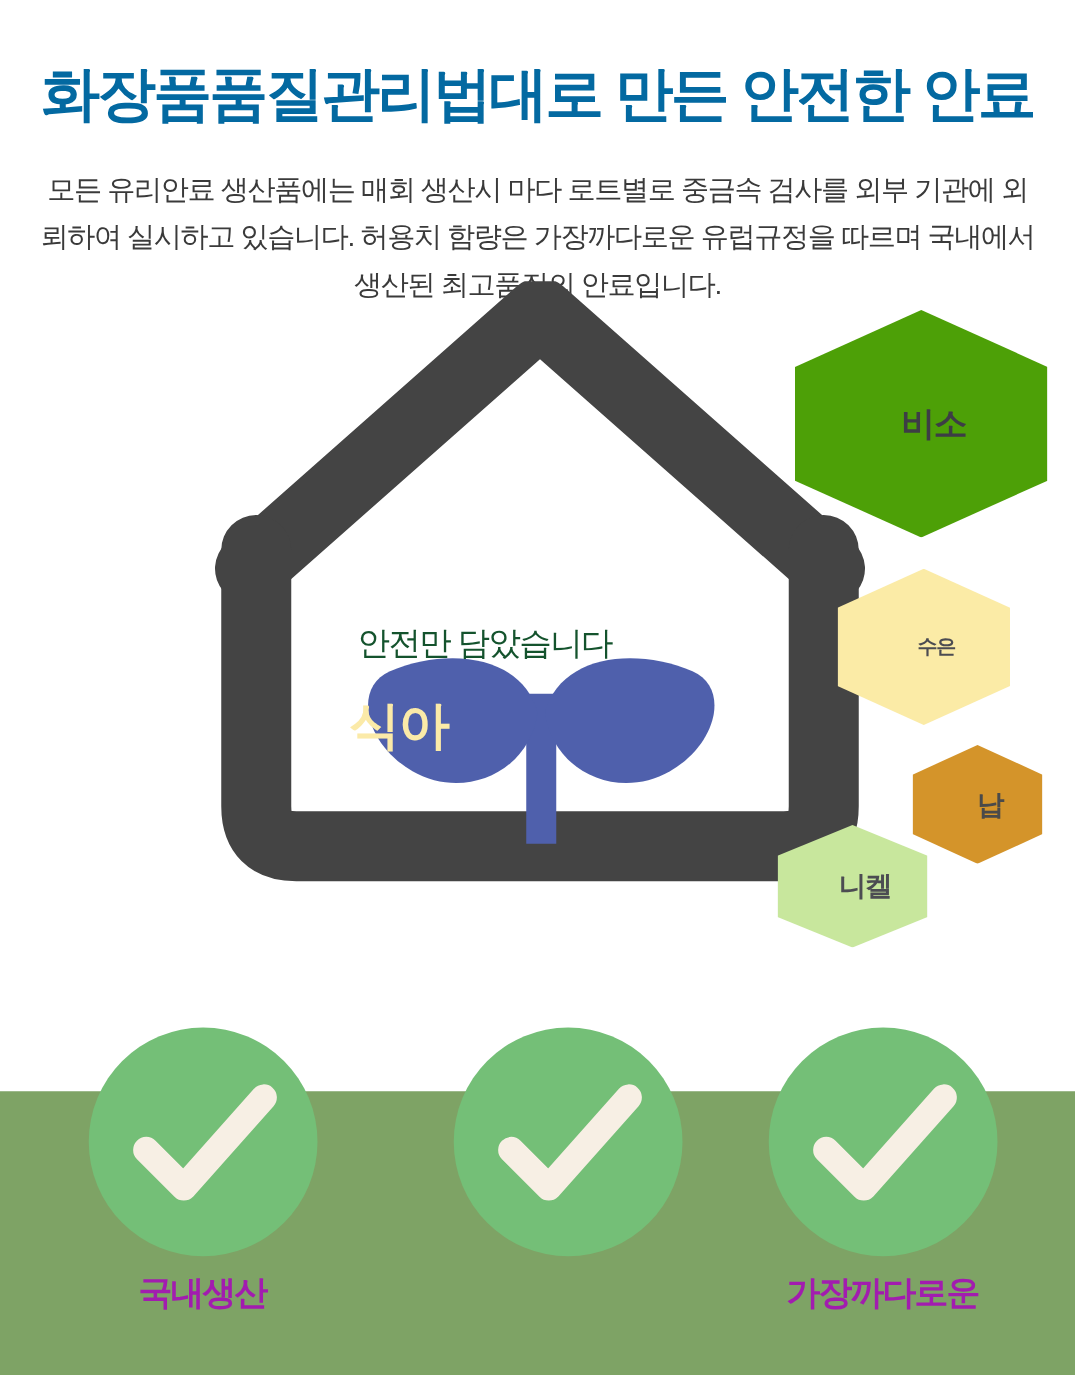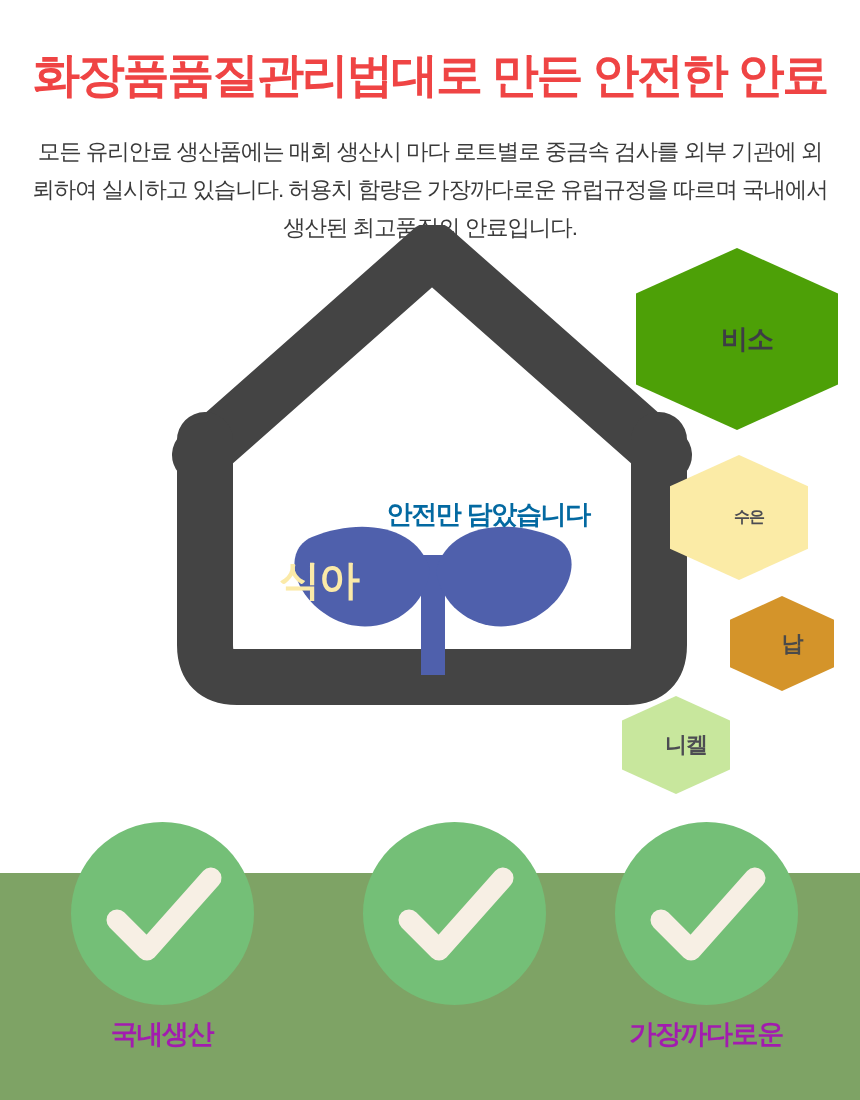--- a/index.html
+++ b/index.html
@@ -21,21 +21,21 @@
   
   #header-title {
     position: absolute;
     top: 44px;
     left: 0;
     width: 860px;
     text-align: center;
     font-size: 47px;
     font-weight: bold;
     letter-spacing: -2.2px;
-    color: #ef4444;
+    color: #0369a1;
     white-space: nowrap;
   }
   #header-body {
     position: absolute;
     top: 133px;
     left: 28px;
     width: 804px;
     text-align: center;
     font-size: 22.5px;
     line-height: 38px;
@@ -51,25 +51,25 @@
     width: 860px;
     height: 600px;
   }
   #house-svg { position: absolute; top: 0; left: 0; }
 
   #house-caption {
     position: absolute;
     top: 272px;
     left: 286px;
     width: 304px;
-    text-align: right;
+    text-align: left;
     font-size: 26px;
-    font-weight: bold;
+    font-weight: normal;
     letter-spacing: -1.3px;
-    color: #0369a1;
+    color: #14532d;
     z-index: 4;
   }
   #watermark {
     position: absolute;
     top: 328px;
     left: 279px;
     font-size: 41px;
     font-weight: bold;
     letter-spacing: -1px;
     color: #fbeaa8;
@@ -91,21 +91,21 @@
     font-weight: bold;
     letter-spacing: -1px;
     color: #4c4c52;
   }
   #hex-arsenic  { width: 202px; height: 182px; top:  23px; left: 636px; background: #4da007; }
   #hex-arsenic span  { font-size: 27px; color: #3d3d45; }
   #hex-mercury  { width: 138px; height: 125px; top: 230px; left: 670px; background: #fbeba6; }
   #hex-mercury span  { font-size: 16px; }
   #hex-lead     { width: 104px; height:  95px; top: 371px; left: 730px; background: #d4942a; }
   #hex-lead span     { font-size: 22px; color: #4a4a4a; }
-  #hex-nickel   { width: 108px; height:  98px; top: 471px; left: 622px; background: #c8e79d; }
+  #hex-nickel   { width: 120px; height:  98px; top: 435px; left: 622px; background: #c8e79d; }
   #hex-nickel span   { font-size: 22px; }
 
   
   #band {
     position: absolute;
     top: 873px;
     left: 0;
     width: 860px;
     height: 227px;
     background: #7ea365;

